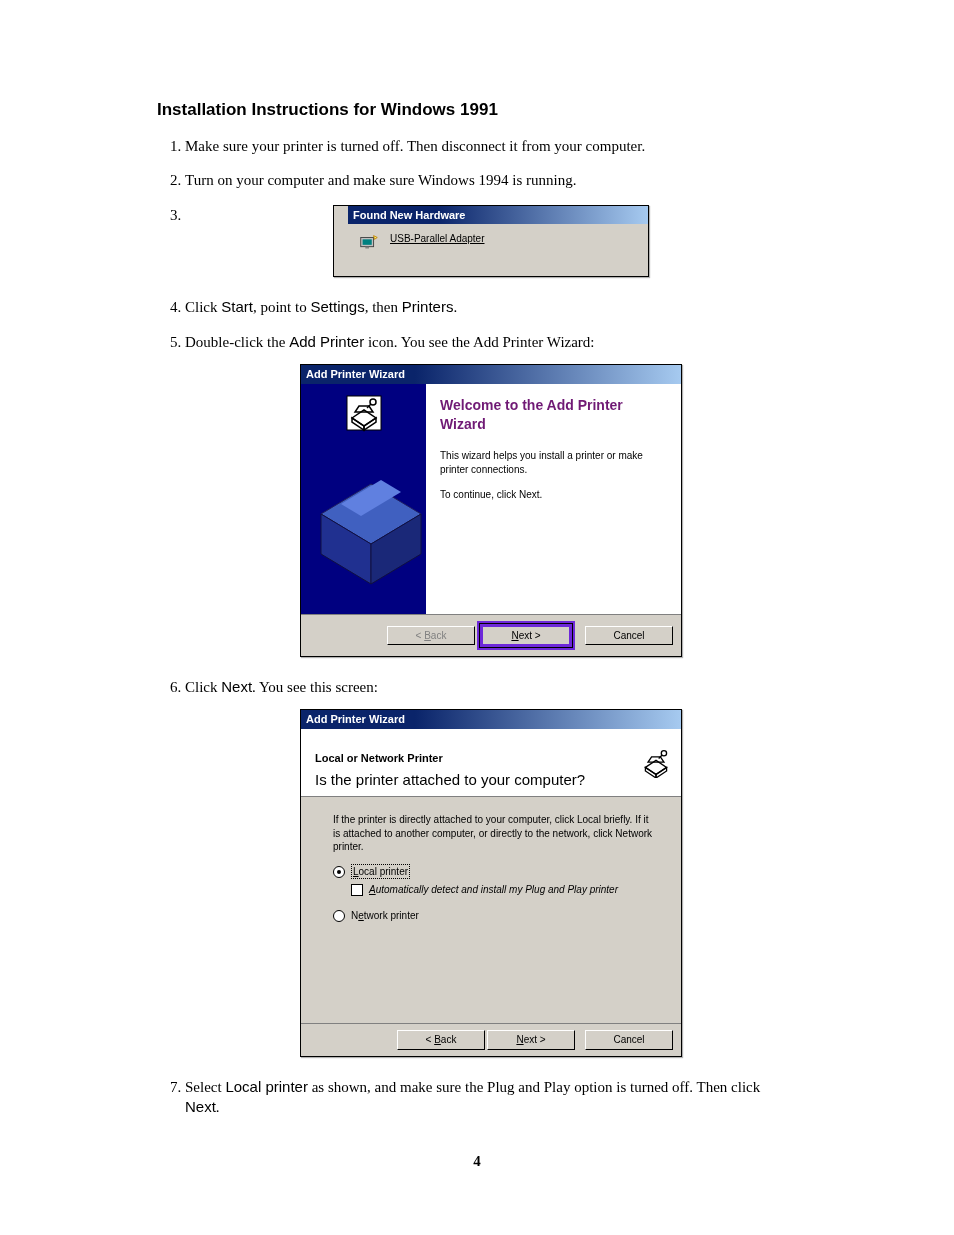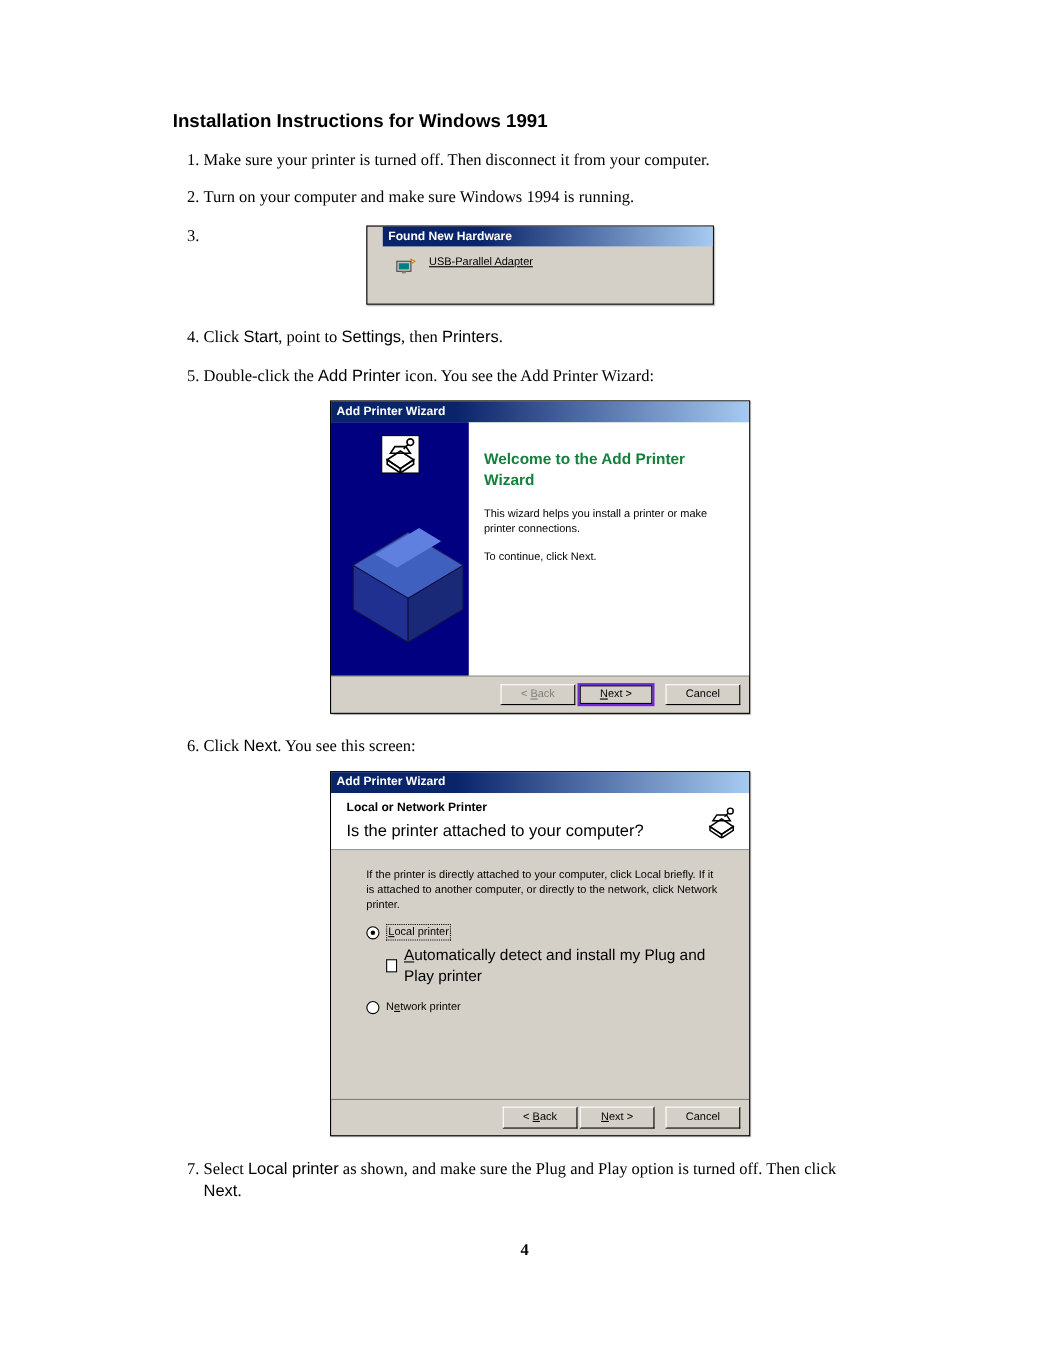--- a/index.html
+++ b/index.html
@@ -82,66 +82,67 @@
   .wiz-left svg { display:block; }
   .wiz-right {
     flex: 1;
     background: #fff;
     padding: 12px 14px;
   }
   .wiz-right .wtitle {
     font-family: Tahoma, Arial, sans-serif;
     font-size: 14px;
     font-weight: bold;
-    margin: 12px 0 16px 0;
-    color: #15803d;
+    margin: 0 0 16px 0;
+    color: #701a75;
   }
   .wiz-right .wtext {
     font-size: 10px;
     margin-bottom: 12px;
   }
   .footer {
     border-top: 1px solid #808080;
     padding: 6px 8px;
     text-align: right;
   }
   .btn {
     display: inline-block;
     background: #d4d0c8;
     border: 1px solid #000;
     border-top-color: #fff;
     border-left-color: #fff;
     font-size: 10px;
-    padding: 2px 4px;
+    padding: 2px 14px;
     width: 58px;
     text-align: center;
     margin-left: 2px;
     color: #000;
     vertical-align: middle;
   }
   .btn.disabled { color: #808080; }
   .btn.gap { margin-left: 10px; }
   .btn.default {
-    border: 2px solid #6d28d9;
+    border: 6px solid #6d28d9;
     outline: 1px solid #000;
     outline-offset: -3px;
   }
   
   .wiz2 { width: 380px; }
   .wiz2-head {
     background: #fff;
     padding: 6px 10px 6px 14px;
     display: flex;
     justify-content: space-between;
     align-items: center;
     border-bottom: 1px solid #808080;
   }
   .wiz2-head .ht {
     font-weight: bold;
     font-size: 11px;
+    margin-top: 16px;
   }
   .wiz2-head .hs {
     font-size: 15px;
     margin-top: 4px;
   }
   .wiz2-head svg { flex-shrink:0; }
   .wiz2-body {
     background: #d4d0c8;
     padding: 16px 26px 60px 32px;
     min-height: 150px;
@@ -162,22 +163,23 @@
     background: #fff;
     margin-right: 6px;
     display: inline-flex; align-items:center; justify-content:center;
   }
   .radio-row .r.on::after {
     content:""; width:4px; height:4px; border-radius:50%; background:#000;
   }
   .chk-row {
     display: flex;
     align-items: center;
-    font-size: 14px;
+    font-size: 10px;
     margin: 4px 0 12px 18px;
+    font-style: italic;
   }
   .chk-row .c {
     width: 10px; height: 10px;
     border: 1px solid #000;
     background: #fff;
     margin-right: 6px;
   }
   .dotted {
     border: 1px dotted #000;
     padding: 0 1px;

